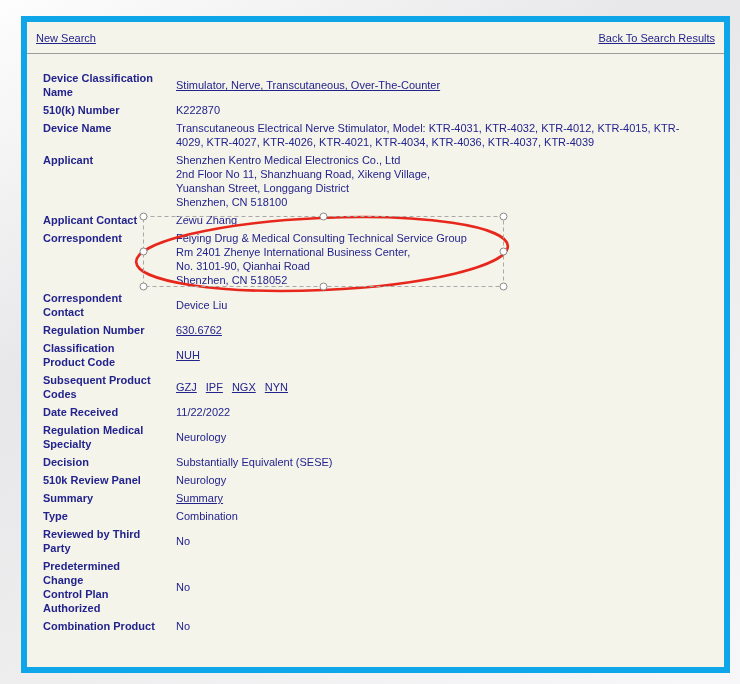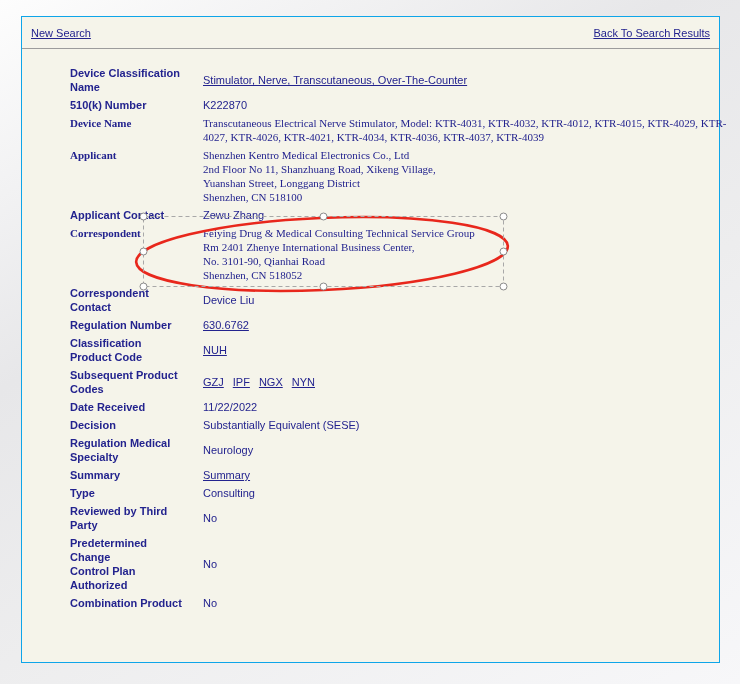--- a/index.html
+++ b/index.html
@@ -4,40 +4,40 @@
 <style>
   html, body { margin:0; padding:0; }
   body {
     width:740px; height:684px; position:relative; overflow:hidden;
     font-family:"Liberation Sans", sans-serif;
     background: linear-gradient(150deg, #fdfdfd 0%, #e7e7e9 35%, #ededee 60%, #f7f7f9 100%);
   }
   .panel {
     position:absolute; left:21px; top:16px; width:697px; height:645px;
     background: var(--panel-bg, #f5f4ea);
-    border:1px solid #0ea5e9;
+    border:6px solid #0ea5e9;
   }
   .navbar {
     display:flex; justify-content:space-between; align-items:center;
     padding:9px 9px 8px 9px;
     border-bottom:1px solid #9c9c9c;
     font-size:11px; line-height:14px;
   }
   a.lnk {
     color: var(--navy, #23238E);
     text-decoration:underline; cursor:pointer;
   }
   .content { padding:15px 16px 0 16px; }
   table.detail {
     border-collapse:collapse; font-size:11px; line-height:14px;
-    color: var(--navy, #23238E); width:660px;margin-left:32px;
+    color: var(--navy, #23238E); width:660px;
   }
   table.detail td { padding:2px 0; vertical-align:middle; white-space:pre-line; }
   table.detail td.label { width:129px; min-width:129px; font-weight:bold; padding-right:4px; }
-  table.detail tr.top td { vertical-align:top;font-family:Liberation Serif, serif; }
+  table.detail tr.top td { vertical-align:top; }
   a.code { margin-right:9px; }
   svg.overlay {
     position:absolute; left:0; top:0; width:740px; height:684px;
     pointer-events:none;
   }
   svg .sel-edge { fill:none; stroke:#a8a8a8; stroke-width:1; stroke-dasharray:4 3; }
   svg .handle { fill:#ffffff; stroke:#8a8a8a; stroke-width:1; }
 </style>
 </head>
 <body>
@@ -98,35 +98,39 @@
           <tr>
             <td class="label">Subsequent Product
 Codes</td>
             <td class="value"><a class="lnk code">GZJ</a><a class="lnk code">IPF</a><a class="lnk code">NGX</a><a class="lnk code">NYN</a></td>
           </tr>
           <tr>
             <td class="label">Date Received</td>
             <td class="value">11/22/2022</td>
           </tr>
           <tr>
+            <td class="label">Regulation Medical
+Specialty</td>
+            <td class="value">Neurology</td>
+          </tr>
+          <tr>
             <td class="label">Decision</td>
             <td class="value">Substantially Equivalent (SESE)</td>
           </tr>
           <tr>
-            <td class="label">Regulation Medical
-Specialty</td>
+            <td class="label">510k Review Panel</td>
             <td class="value">Neurology</td>
           </tr>
           <tr>
             <td class="label">Summary</td>
             <td class="value"><a class="lnk">Summary</a></td>
           </tr>
           <tr>
             <td class="label">Type</td>
-            <td class="value">Consulting</td>
+            <td class="value">Combination</td>
           </tr>
           <tr>
             <td class="label">Reviewed by Third
 Party</td>
             <td class="value">No</td>
           </tr>
           <tr>
             <td class="label">Predetermined
 Change
 Control Plan

